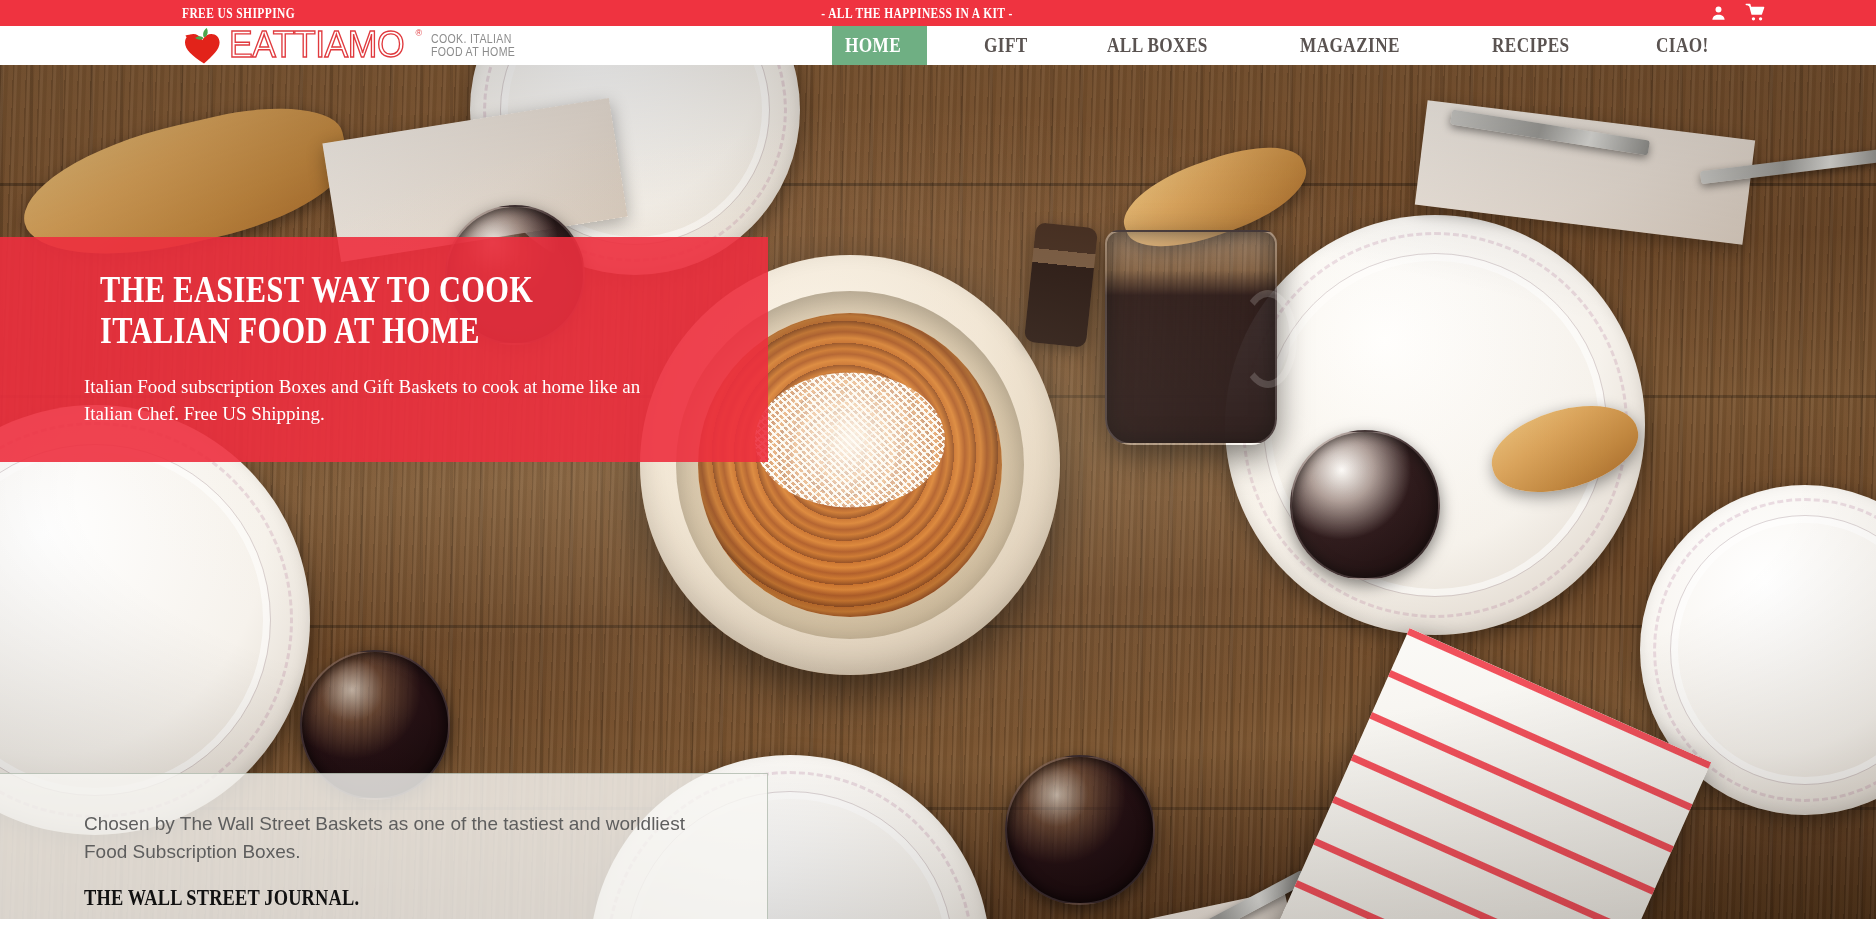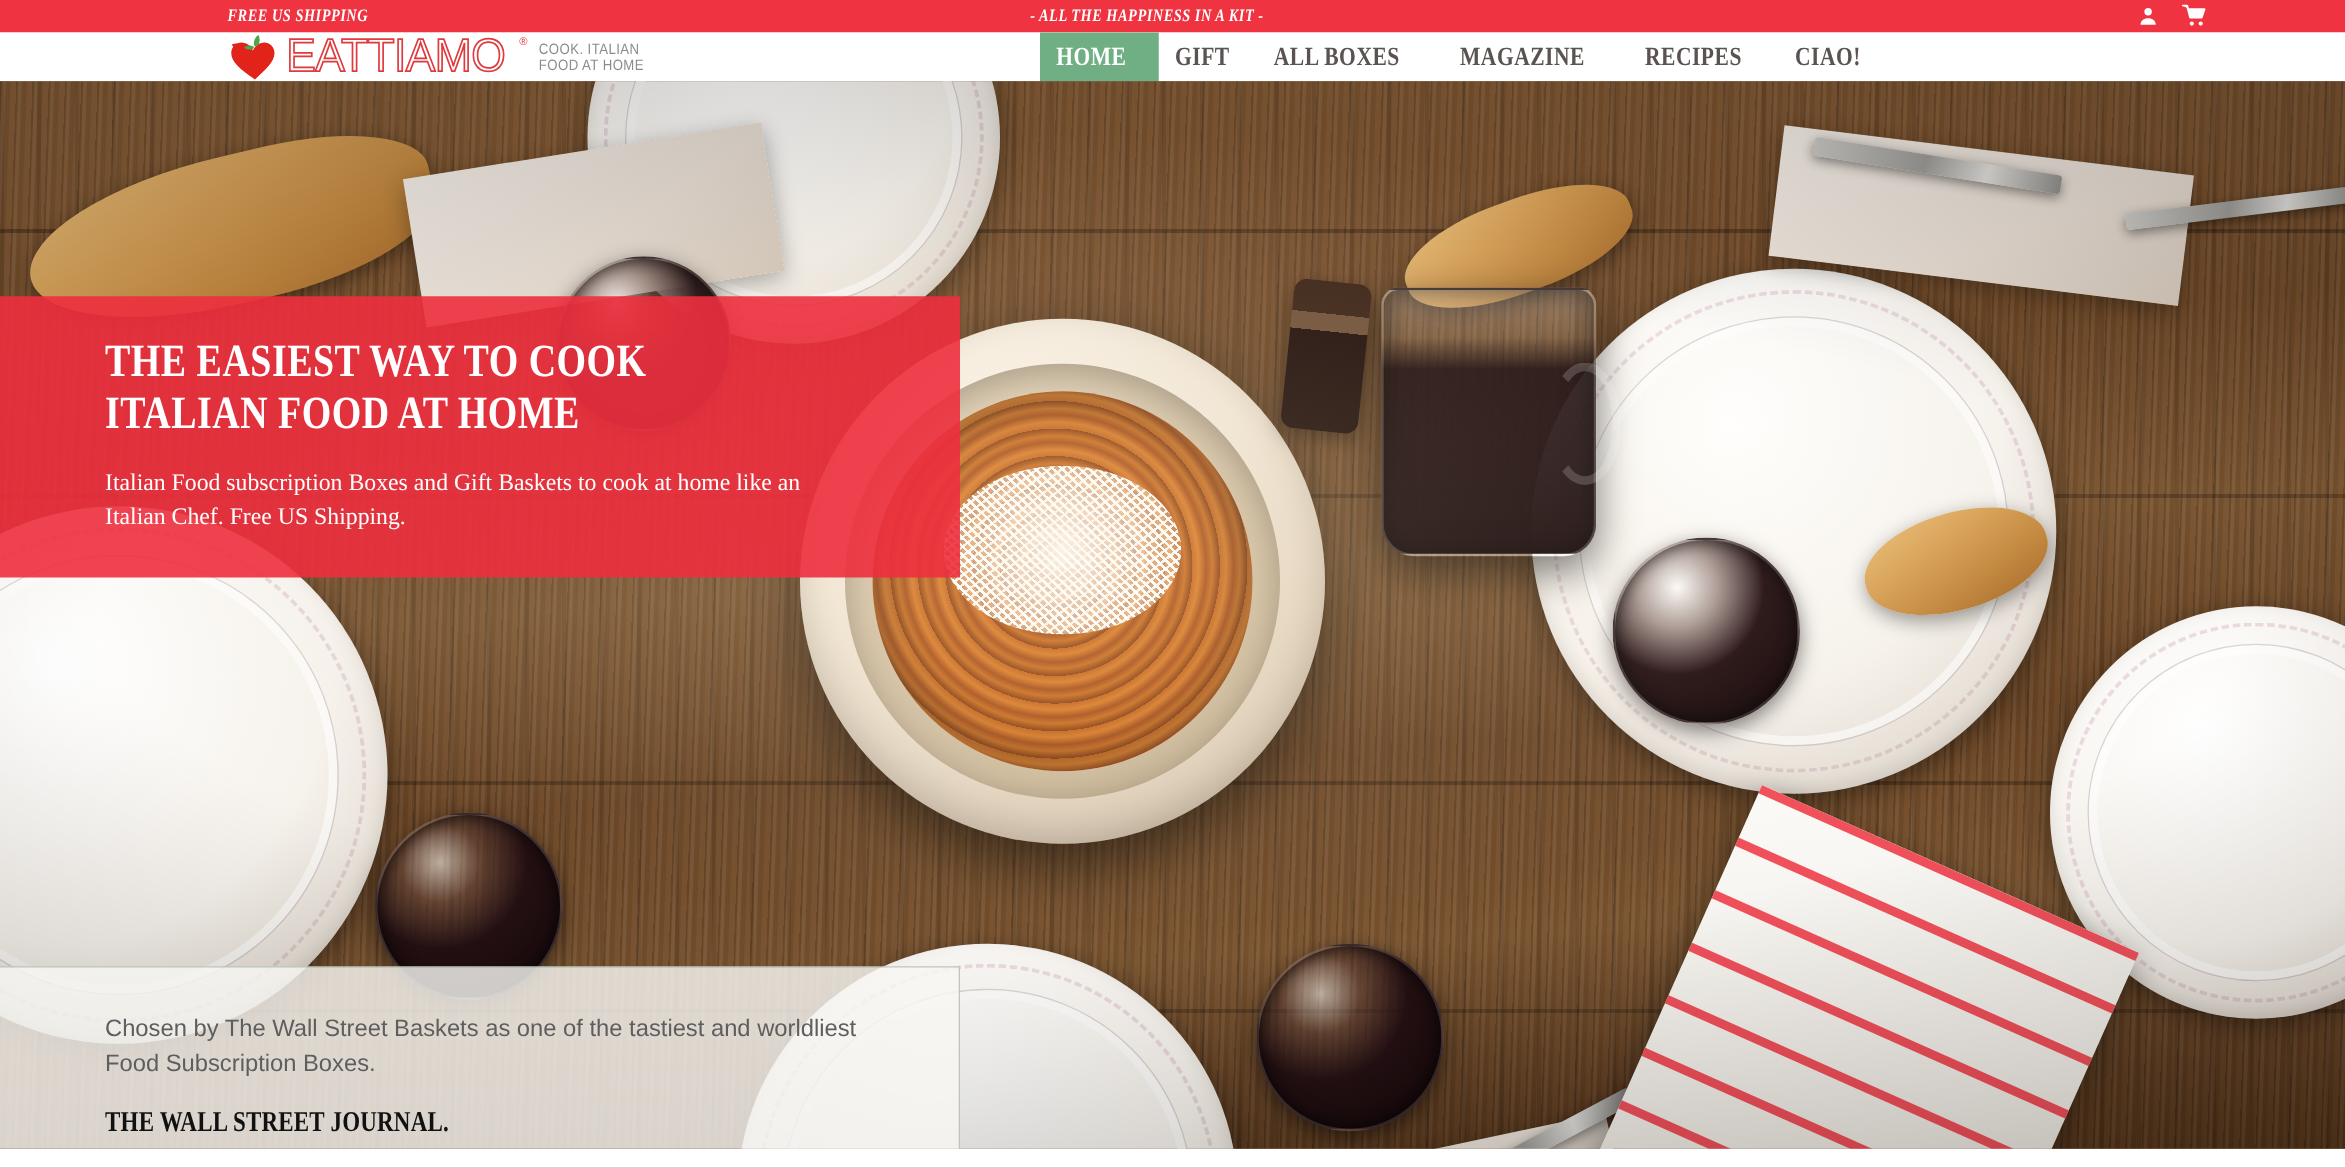--- a/index.html
+++ b/index.html
@@ -21,21 +21,20 @@
     letter-spacing:0.5px;
   }
 
   
   .topbar {
     position:relative;
     height:26px;
     background:#EF3340;
     display:flex;
     align-items:center;
-    font-style:italic;
   }
   .topbar-left {
     position:absolute; left:182px; top:50%;
     transform:translateY(-50%);
     color:#fff; font-size:14px; white-space:nowrap;
   }
   .topbar-left .display { display:inline-block; }
   .topbar-center {
     position:absolute; left:50%; top:50%;
     transform:translate(-50%,-50%);
@@ -86,21 +85,21 @@
     font-size:12px; font-weight:400;
     line-height:13px; color:#8C8C8C;
     letter-spacing:0.4px;
     transform:scaleX(0.88);
     transform-origin:left center;
   }
 
   
   .nav {
     position:absolute; left:832px; top:0; bottom:0;
-    display:flex; align-items:stretch;
+    display:flex; align-items:stretch;gap:44px;
   }
   .nav-item {
     display:flex; align-items:center; justify-content:center;
     padding:0 13px;
     color:#5A5351;
     font-size:21px;
     text-decoration:none;
     white-space:nowrap;
     cursor:pointer;
   }
@@ -261,20 +260,21 @@
     width:768px;
     background:rgba(237,47,62,0.90);
     padding:32px 60px 34px 84px;
     z-index:5;
   }
   .hero-title {
     color:#fff;
     font-size:37px;
     line-height:1.12;
     margin-bottom:22px;
+    margin-left:16px;
   }
   .hero-title .display { display:block; }
   .hero-sub {
     color:#fff;
     font-family:Liberation Serif, serif;
     font-size:19px;
     line-height:1.42;
     max-width:600px;
   }
 

